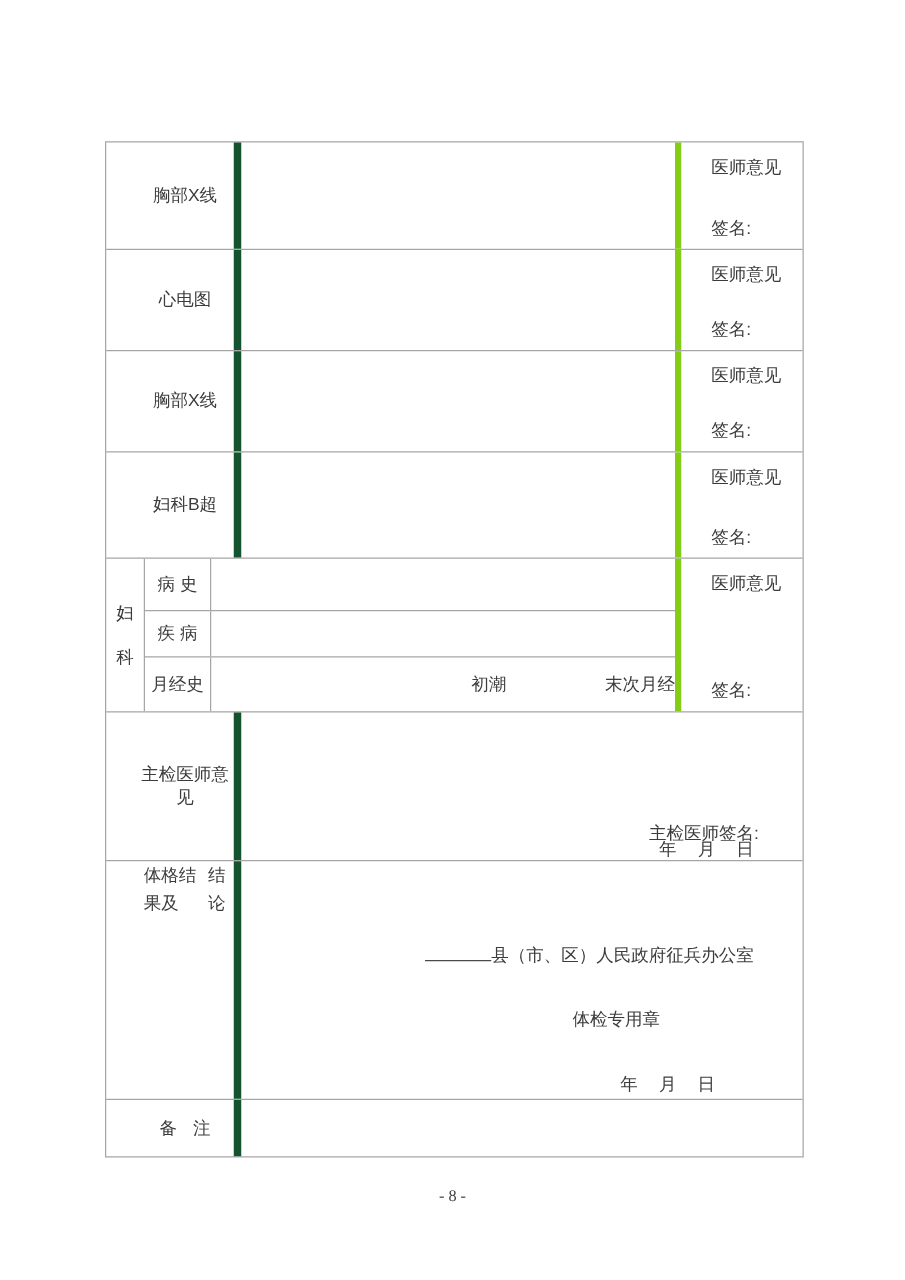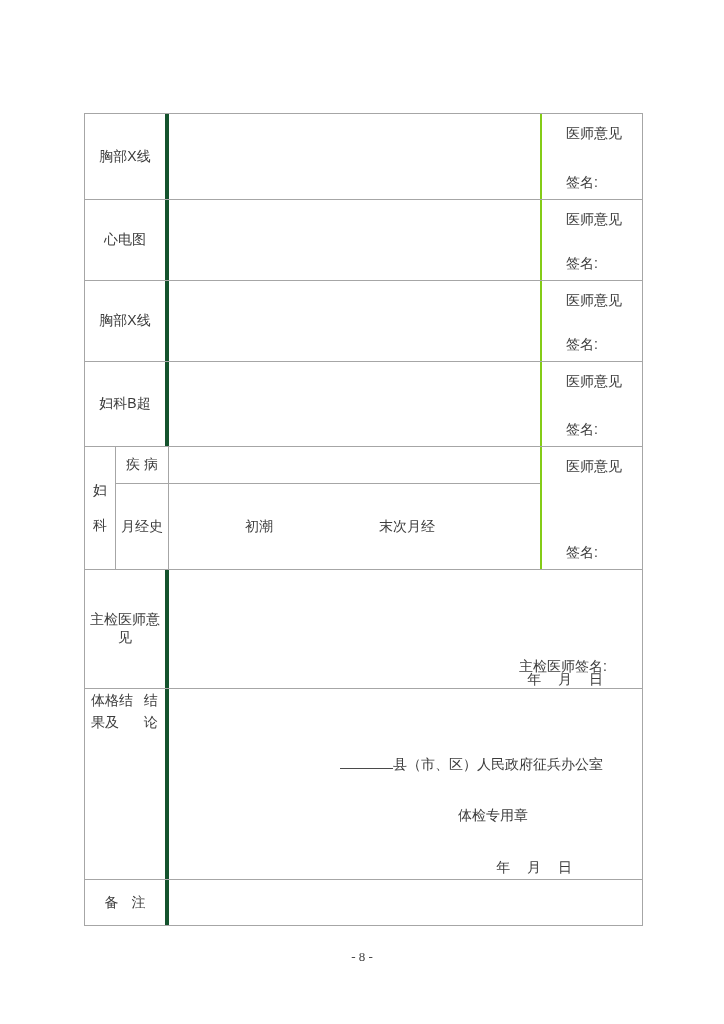--- a/index.html
+++ b/index.html
@@ -16,29 +16,30 @@
   .doc-table {
     position:absolute; left:84px; top:113px; width:559px;
     border:1px solid #a6a6a6;
     font-size:14px;
   }
   .row { display:flex; border-bottom:1px solid #a6a6a6; }
   .row:last-child { border-bottom:none;gap:26px; }
 
   .label-cell {
     width:84px; min-width:84px;
-    border-right:4px solid #14532d;
+    border-right:6px solid #14532d;
     display:flex; align-items:center; justify-content:center;
     text-align:center;
+    margin-left:24px;
   }
   .content-cell { flex:1; }
 
   .opinion-cell {
     width:102px; min-width:102px;
-    border-left:2px solid #84cc16;
+    border-left:5px solid #84cc16;
     display:flex; flex-direction:column; justify-content:space-between;
     align-items:flex-start;
     padding:11px 2px 7px 24px;
   }
 
   
   .fk-group {
     width:31px; min-width:31px;
     border-right:1px solid #a6a6a6;
     display:flex; flex-direction:column; align-items:center; justify-content:center;
@@ -47,21 +48,21 @@
   .fk-rows { flex:1; display:flex; flex-direction:column; }
   .fk-subrow { display:flex; border-bottom:1px solid #a6a6a6; }
   .fk-subrow:last-child { border-bottom:none; flex:1; }
   .fk-sublabel {
     width:53px; min-width:53px;
     border-right:1px solid #a6a6a6;
     display:flex; align-items:center; justify-content:center;
     white-space:pre;
   }
   .fk-subcontent { flex:1; display:flex; align-items:center; }
-  .menses-content { padding-left:76px; gap:106px; }
+  .menses-content { padding-left:76px; gap:79px;justify-content:flex-end; }
 
   
   .chief-content { flex:1; position:relative; }
   .chief-sign { position:absolute; right:35px; top:88px; }
   .chief-date { position:absolute; right:39px; top:101px; word-spacing:13px; }
 
   
   .conclusion-label {
     flex-direction:row; align-items:flex-start; justify-content:center;
     padding-left:6px; line-height:22px; text-align:left;
@@ -127,20 +128,24 @@
         <span>签名:</span>
       </div>
     </div>
 
     <div class="row" style="height:123px">
       <div class="fk-group">
         <span>妇</span>
         <span>科</span>
       </div>
       <div class="fk-rows">
+        <div class="fk-subrow" style="height:42px">
+          <div class="fk-sublabel">病 史</div>
+          <div class="fk-subcontent"></div>
+        </div>
         <div class="fk-subrow" style="height:37px">
           <div class="fk-sublabel">疾 病</div>
           <div class="fk-subcontent"></div>
         </div>
         <div class="fk-subrow">
           <div class="fk-sublabel">月经史</div>
           <div class="fk-subcontent menses-content">
             <span>初潮</span>
             <span>末次月经</span>
           </div>

